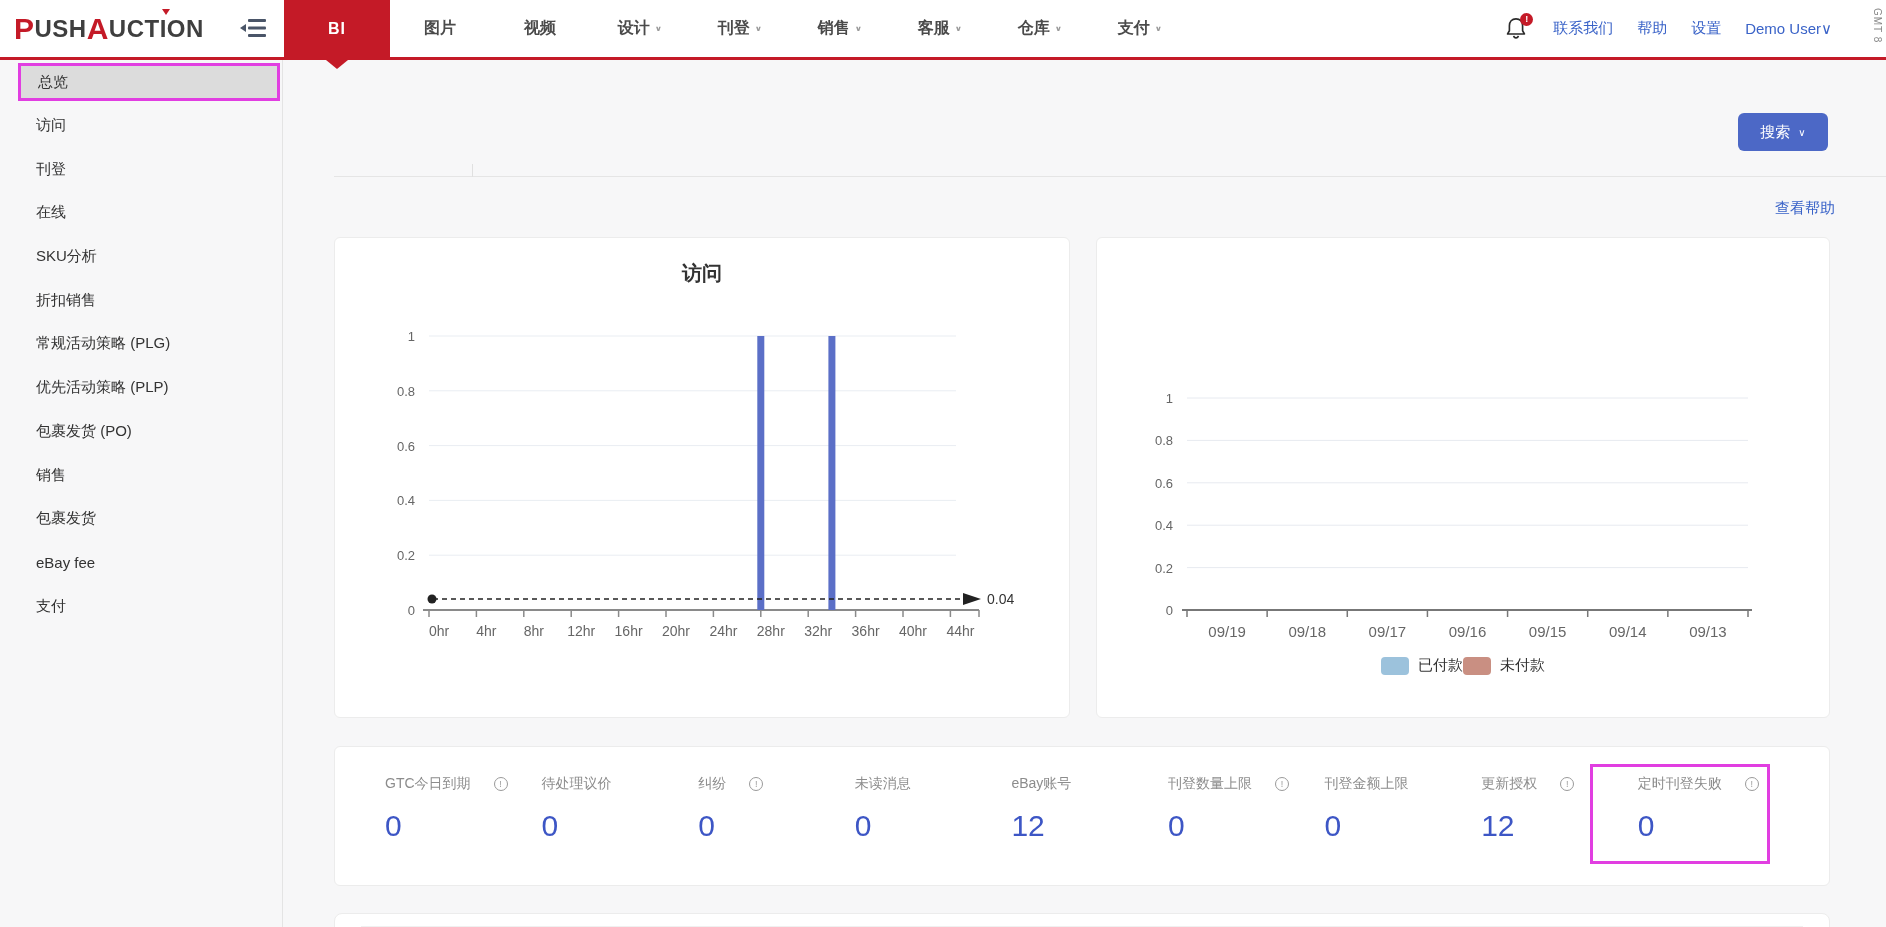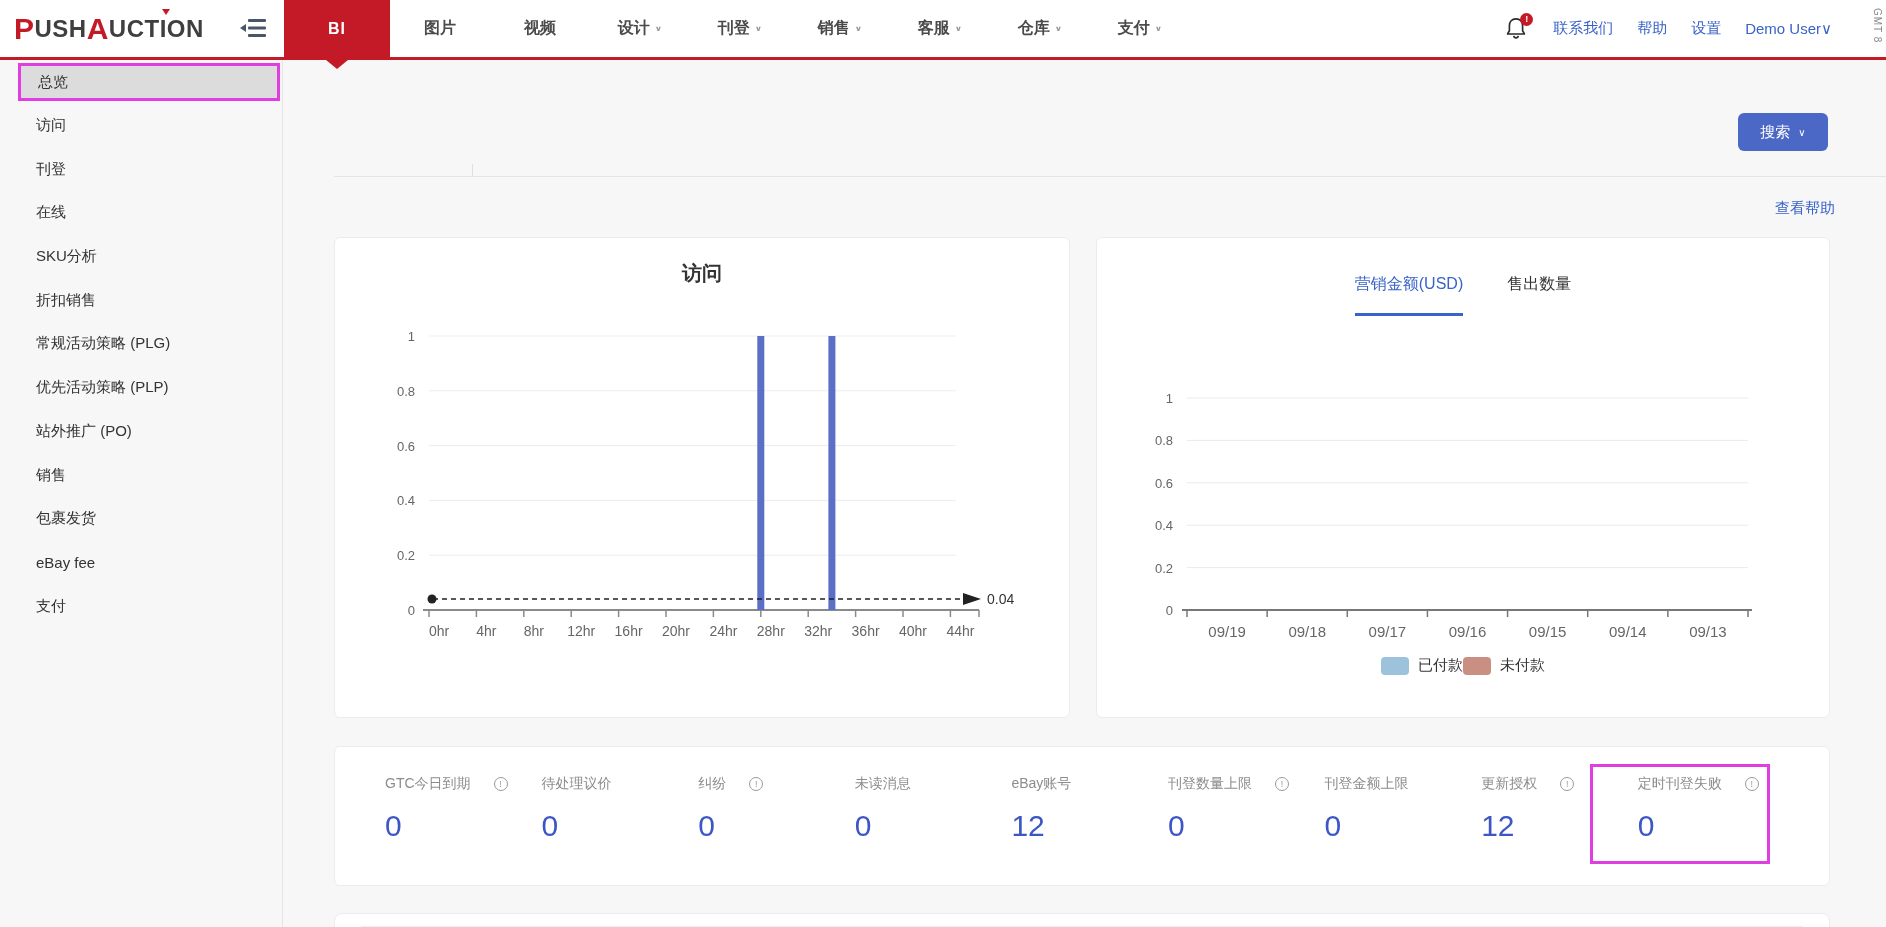--- a/index.html
+++ b/index.html
@@ -179,21 +179,21 @@
         <li>
           <span>折扣销售</span>
         </li>
         <li>
           <span>常规活动策略 (PLG)</span>
         </li>
         <li>
           <span>优先活动策略 (PLP)</span>
         </li>
         <li>
-          <span>站外推广 (PO)</span>
+          <span>包裹发货 (PO)</span>
         </li>
         <li>
           <span>销售</span>
         </li>
         <li>
           <span>包裹发货</span>
         </li>
         <li>
           <span>eBay fee</span>
         </li>
@@ -254,24 +254,20 @@
         <rect x="422.3" y="98" width="7" height="274" fill="#5b6fc7"></rect>
         <rect x="493.4" y="98" width="7" height="274" fill="#5b6fc7"></rect>
         <line x1="98" y1="361.04" x2="628" y2="361.04" stroke="#222" stroke-width="1.6" stroke-dasharray="5 4"></line>
         <circle cx="97" cy="361.04" r="4.5" fill="#222"></circle>
         <polygon points="628,355.04 646,361.04 628,367.04" fill="#222"></polygon>
         <text x="652" y="366.04" font-size="14" fill="#333">0.04</text>
       </svg>
   </div>
 
   <div class="card card-right">
-    <div class="tabs" id="sales-tabs">
-        <div class="tab active">营销金额(USD)</div>
-        <div class="tab">售出数量</div>
-      </div>
     <svg id="chart-right" width="734" height="481" viewBox="0 0 734 481">
         <text x="76" y="377" text-anchor="end" font-size="13" fill="#666">0</text>
         <line x1="90" y1="329.6" x2="651" y2="329.6" stroke="#e7eaf0" stroke-width="1"></line>
         <text x="76" y="334.6" text-anchor="end" font-size="13" fill="#666">0.2</text>
         <line x1="90" y1="287.2" x2="651" y2="287.2" stroke="#e7eaf0" stroke-width="1"></line>
         <text x="76" y="292.2" text-anchor="end" font-size="13" fill="#666">0.4</text>
         <line x1="90" y1="244.8" x2="651" y2="244.8" stroke="#e7eaf0" stroke-width="1"></line>
         <text x="76" y="249.8" text-anchor="end" font-size="13" fill="#666">0.6</text>
         <line x1="90" y1="202.39999999999998" x2="651" y2="202.39999999999998" stroke="#e7eaf0" stroke-width="1"></line>
         <text x="76" y="207.39999999999998" text-anchor="end" font-size="13" fill="#666">0.8</text>

